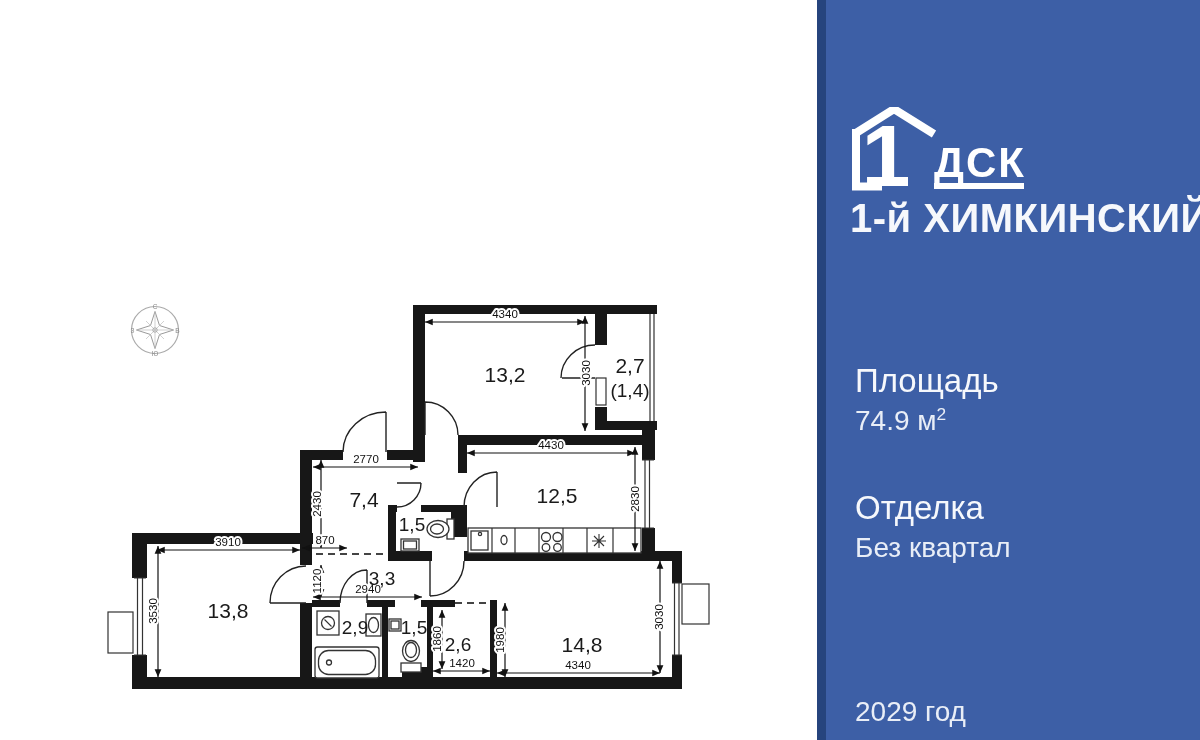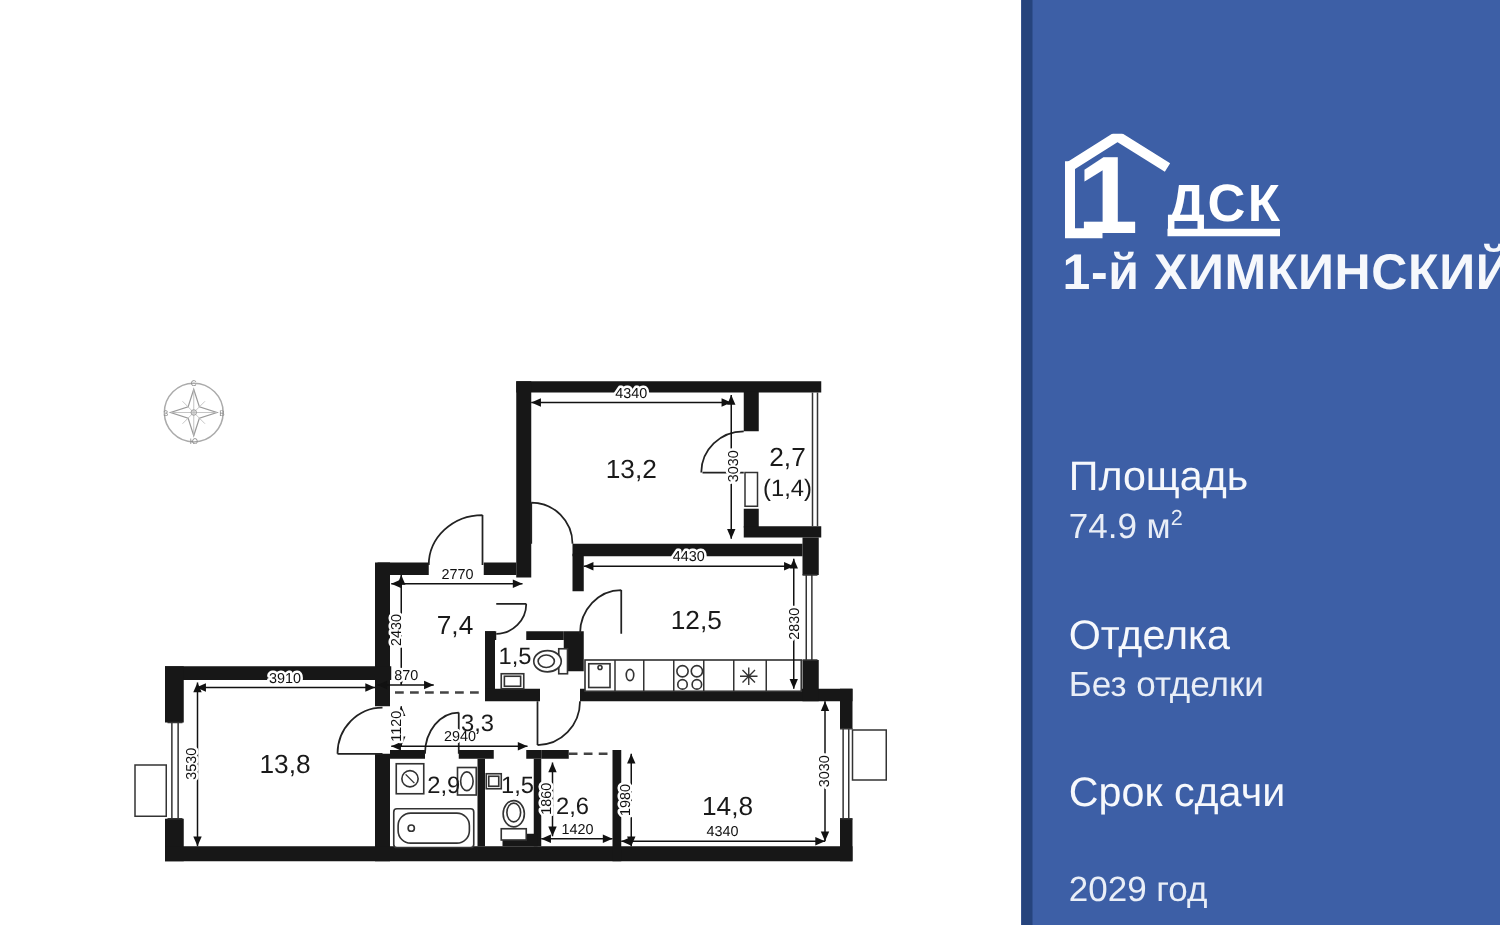--- a/index.html
+++ b/index.html
@@ -222,18 +222,17 @@
       <text x="84" y="70" font-size="42" font-weight="bold" fill="#ffffff" letter-spacing="2" font-family="Liberation Sans, sans-serif">ДСК</text>
       <rect x="84" y="76" width="90" height="6" fill="#ffffff"></rect>
     </svg>
 
     <div class="project-name">1-й ХИМКИНСКИЙ</div>
 
     <div class="spec-label" style="top:362px">Площадь</div>
     <div class="spec-value" style="top:404px"><span>74.9 м</span><sup>2</sup></div>
 
     <div class="spec-label" style="top:489px">Отделка</div>
-    <div class="spec-value" style="top:532px">Без отделки</div>
-
-    <div class="spec-label" style="top:615px">Срок сдачи</div>
+    <div class="spec-value" style="top:532px">Без квартал</div>
+
     <div class="spec-value" style="top:696px">2029 год</div>
   </div>
 </div>
 
 </body></html>

